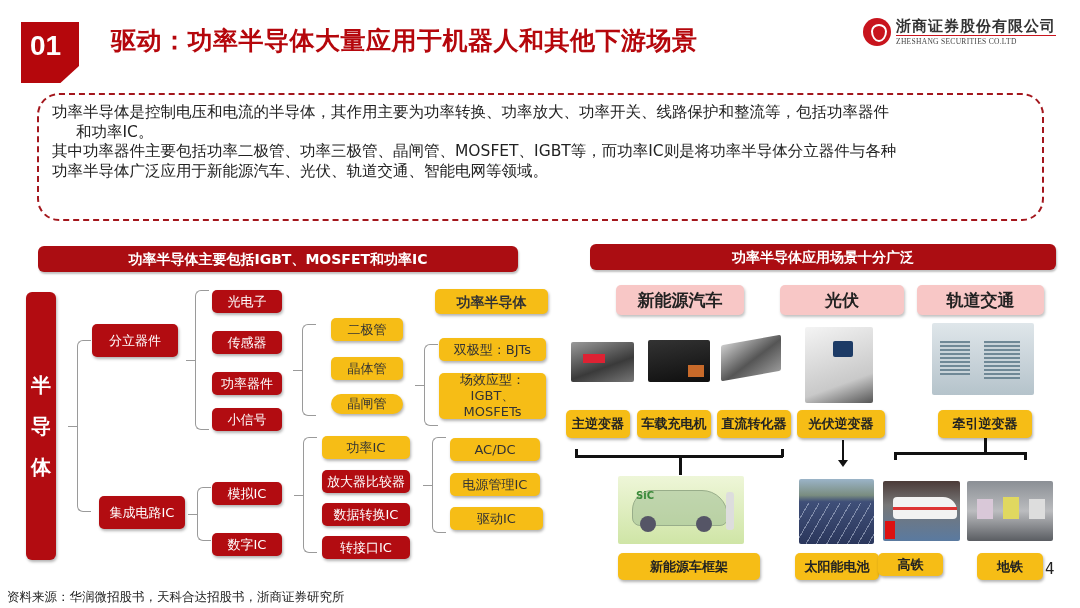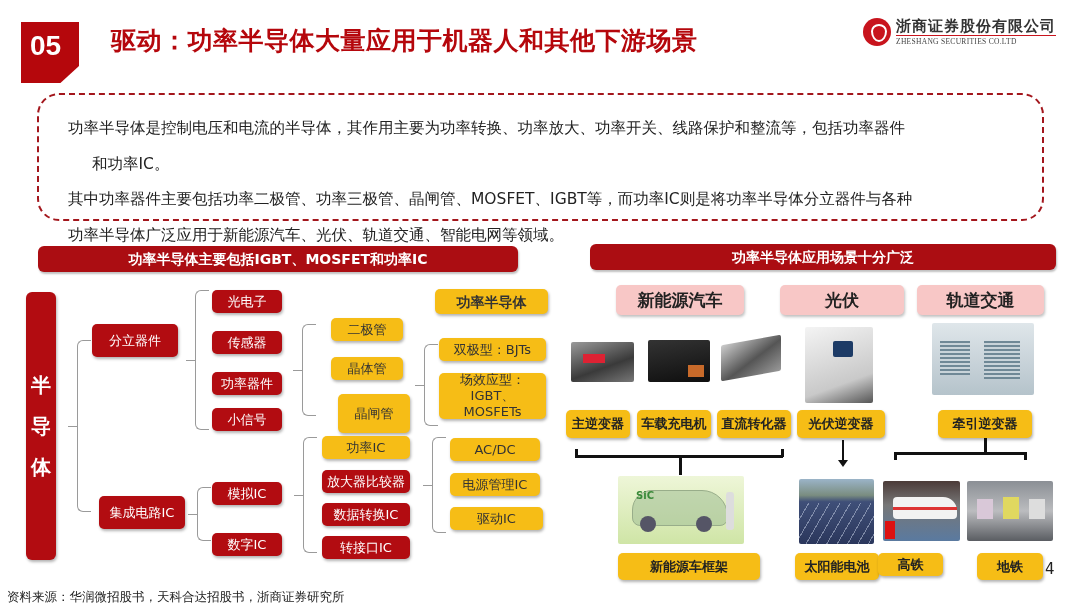--- a/index.html
+++ b/index.html
@@ -29,21 +29,21 @@
   }
   .logo-cn { position: absolute; left: 33px; top: 3px; font-size: 15px; font-weight: bold; color: #333; letter-spacing: 1px; white-space: nowrap; border-bottom: 1.5px solid #c8141d; line-height: 18px; }
   .logo-en { position: absolute; left: 33px; top: 23px; font-size: 7.5px; color: #444; font-family: "Liberation Serif", serif; letter-spacing: 0.3px; white-space: nowrap; }
 
   
   .summary {
     position: absolute; left: 37px; top: 93px; width: 1007px; height: 128px;
     border: 2.5px dashed #a3161c; border-radius: 22px;
     padding: 8px 12px 0 13px; font-size: 15.5px; line-height: 19.5px; color: #222;
   }
-  .summary p { margin: 16px; }
+  .summary p { margin: 0; }
   .summary .indent { padding-left: 24px; }
 
   
   .bar {
     position: absolute; height: 26px; background: #ab0d12; color: #fff; font-weight: bold;
     font-size: 14px; text-align: center; line-height: 26px; border-radius: 6px;
     box-shadow: 1px 2px 2px rgba(0,0,0,0.25);
   }
 
   
@@ -84,21 +84,21 @@
   }
   .img { position: absolute; border-radius: 2px; overflow: hidden; }
   .line-blk { position: absolute; background: #111; }
 
   .footnote { position: absolute; left: 7px; top: 589px; font-size: 12.5px; color: #222; white-space: nowrap; }
   .page-num { position: absolute; left: 1045px; top: 560px; font-size: 15px; color: #222; }
 </style>
 </head>
 <body>
 
-<div class="badge-num">05</div>
+<div class="badge-num">01</div>
 <div class="page-title">驱动：功率半导体大量应用于机器人和其他下游场景</div>
 <div class="logo-wrap">
   <div class="logo-circle"></div>
   <div class="logo-cn">浙商证券股份有限公司</div>
   <div class="logo-en">ZHESHANG SECURITIES CO.LTD</div>
 </div>
 
 <div class="summary">
   <p>功率半导体是控制电压和电流的半导体，其作用主要为功率转换、功率放大、功率开关、线路保护和整流等，包括功率器件</p>
   <p class="indent">和功率IC。</p>
@@ -121,21 +121,21 @@
 
 <div class="brace" style="left:195px; top:290px; width:14px; height:140px;"></div>
 <div class="node red" style="left:212px; top:290px; width:70px; height:23px;">光电子</div>
 <div class="node red" style="left:212px; top:331px; width:70px; height:23px;">传感器</div>
 <div class="node red" style="left:212px; top:372px; width:70px; height:23px;">功率器件</div>
 <div class="node red" style="left:212px; top:408px; width:70px; height:23px;">小信号</div>
 
 <div class="brace" style="left:302px; top:324px; width:14px; height:92px;"></div>
 <div class="node yel" style="left:331px; top:318px; width:72px; height:23px;">二极管</div>
 <div class="node yel" style="left:331px; top:357px; width:72px; height:23px;">晶体管</div>
-<div class="node yel" style="left:338px; top:394px; width:72px; height:39px;">晶闸管</div>
+<div class="node yel" style="left:331px; top:394px; width:72px; height:20px;border-radius:11px;">晶闸管</div>
 
 <div class="node yel bold" style="left:435px; top:289px; width:113px; height:25px; font-size:14px;">功率半导体</div>
 
 <div class="brace" style="left:424px; top:344px; width:14px; height:82px;"></div>
 <div class="node yel" style="left:439px; top:338px; width:107px; height:23px;">双极型：BJTs</div>
 <div class="node yel" style="left:439px; top:373px; width:107px; height:46px; padding:0 6px;">场效应型：IGBT、MOSFETs</div>
 
 <div class="brace" style="left:197px; top:487px; width:14px; height:54px;"></div>
 <div class="node red" style="left:212px; top:482px; width:70px; height:23px;">模拟IC</div>
 <div class="node red" style="left:212px; top:533px; width:70px; height:23px;">数字IC</div>

